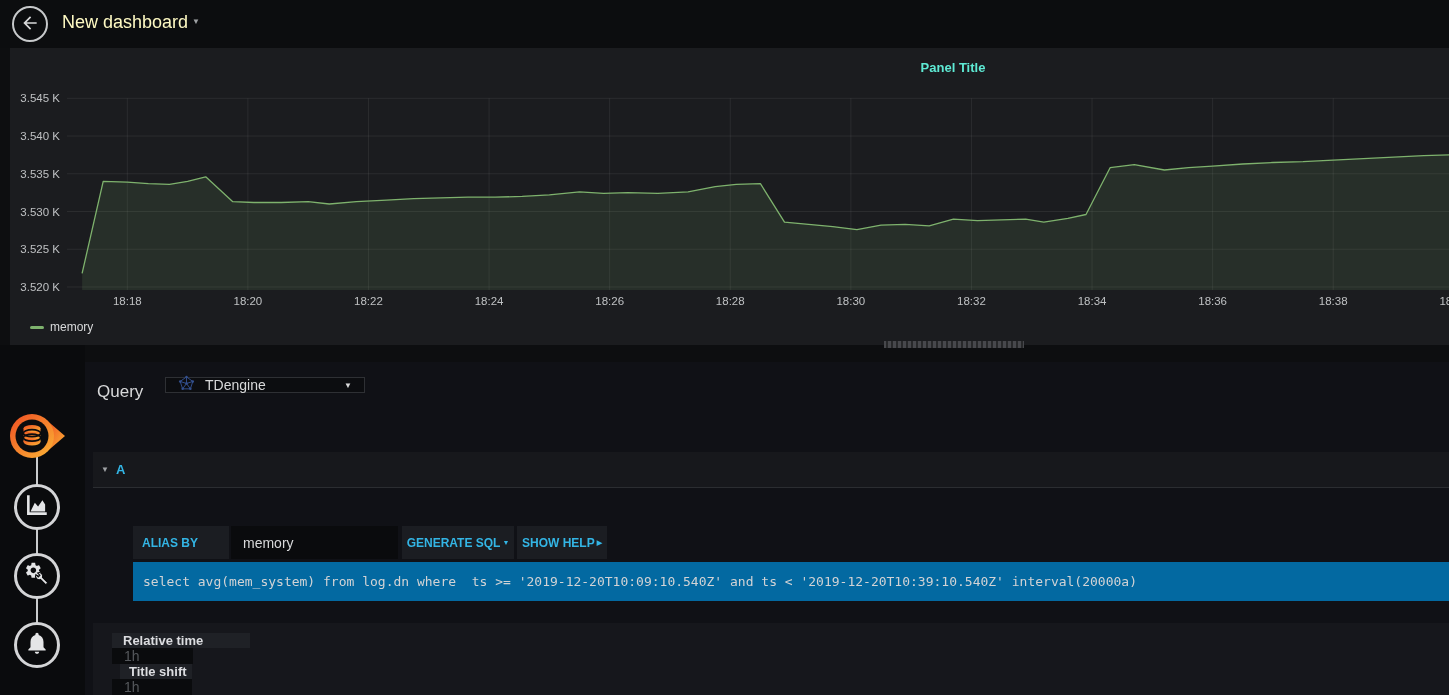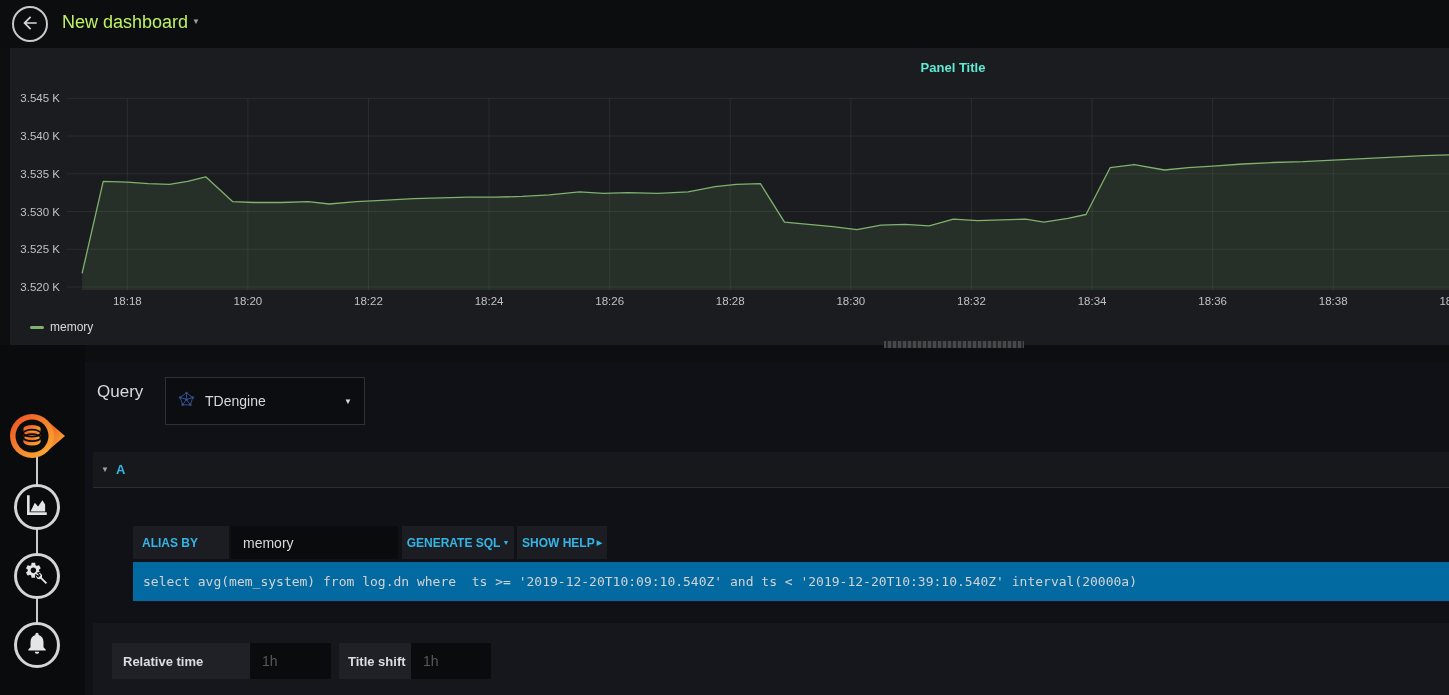--- a/index.html
+++ b/index.html
@@ -4,21 +4,21 @@
 <style>
   * { margin:0; padding:0; box-sizing:border-box; }
   html,body { width:1449px; height:695px; background:#0d0e10; overflow:hidden;
               font-family:"Liberation Sans", sans-serif; color:#d8d9da; }
 
   
   .topbar { position:absolute; left:0; top:0; width:1449px; height:48px; background:#0c0d0f; }
   .back-btn { position:absolute; left:12px; top:6px; width:36px; height:36px; border-radius:50%;
               border:2px solid #c7c9cb; background:transparent; display:flex; align-items:center;
               justify-content:center; cursor:pointer; }
-  .dash-title { position:absolute; left:62px; top:12px; font-size:18px; font-weight:500; color:#bef264; }
+  .dash-title { position:absolute; left:62px; top:12px; font-size:18px; font-weight:500; color:#fef9c3; }
   .dash-caret { position:absolute; left:192px; top:17px; font-size:8px; color:#9fa1a4; }
 
   
   .chart-panel { position:absolute; left:10px; top:48px; width:1439px; height:297px; background:#1b1c1f; }
   .panel-title { position:absolute; left:863px; top:12px; width:160px; text-align:center;
                  font-size:13px; font-weight:bold; color:#5eead4; }
   #chart-svg { position:absolute; left:0; top:0; }
   #chart-svg text { font-family:"Liberation Sans",sans-serif; font-size:11.5px; fill:#bfc1c3; }
   .legend { position:absolute; left:20px; top:272px; display:flex; align-items:center; gap:6px; }
   .legend-dash { width:14px; height:3px; border-radius:2px; background:#7eb26d; }
@@ -34,21 +34,21 @@
   .rail-bg { position:absolute; left:0; top:345px; width:85px; height:350px; background:#0a0b0d; }
   .rail-line { position:absolute; left:36px; top:437px; width:2px; height:208px; background:#c9cbcd; }
   .tab-circle { position:absolute; left:14px; width:46px; height:46px; border-radius:50%;
                 border:3px solid #d4d5d7; background:#0a0b0d; display:flex; align-items:center;
                 justify-content:center; cursor:pointer; }
   .tab-badge { position:absolute; left:8px; top:412px; cursor:pointer; }
 
   
   .query-editor { position:absolute; left:85px; top:362px; width:1364px; height:333px; background:#101116; }
   .qe-title { position:absolute; left:12px; top:20px; font-size:17px; font-weight:500; color:#d8d9da; }
-  .ds-picker { position:absolute; left:80px; top:15px; width:200px; height:48px; background:#0c0d10;
+  .ds-picker { position:absolute; left:80px; top:15px; width:200px; height:16px; background:#0c0d10;
                border:1px solid #2e3034; display:flex; align-items:center; padding:0 12px; gap:10px;
                cursor:pointer; }
   .ds-name { font-size:14px; color:#d8d9da; flex:1; }
   .ds-caret { font-size:8px; color:#d8d9da; }
 
   .query-row-header { position:absolute; left:8px; top:90px; width:1356px; height:36px; background:#17181c;
                       border-bottom:1px solid #2b2d31; display:flex; align-items:center; padding-left:8px;
                       gap:7px; cursor:pointer; }
   .row-caret { font-size:8px; color:#9fa1a4; }
   .refid { font-size:13px; font-weight:bold; color:#33b5e5; }
@@ -68,21 +68,21 @@
               align-items:center; justify-content:center; gap:2px; cursor:pointer; }
   .gen-btn  { width:112px; margin-left:2px; }
   .help-btn { width:90px; margin-left:1px; }
   .btn-caret { font-size:7px; }
 
   .generated-sql { position:absolute; left:48px; top:200px; width:1316px; height:39px; background:#0369a1;
                    font-family:"DejaVu Sans Mono", monospace; font-size:13px; color:#d2d3d5;
                    line-height:39px; padding-left:10px; white-space:pre; overflow:hidden; }
 
   .time-panel { position:absolute; left:8px; top:261px; width:1356px; height:72px; background:#16171c; }
-  .time-row { position:absolute; left:19px; top:20px; height:36px; display:flex; }
+  .time-row { position:absolute; left:19px; top:10px; height:36px; display:flex;flex-direction:column; }
   .t-label { height:36px; background:#1f2126; color:#dcdde0; font-size:13px; font-weight:bold;
              display:flex; align-items:center; padding-left:11px; }
   .t-label.rt { width:138px; }
   .t-label.ts { width:72px; margin-left:8px; padding-left:9px; }
   .t-input { height:36px; }
   .t-input.rt { width:81px; }
   .t-input.ts { width:80px; }
 </style>
 </head>
 <body>

